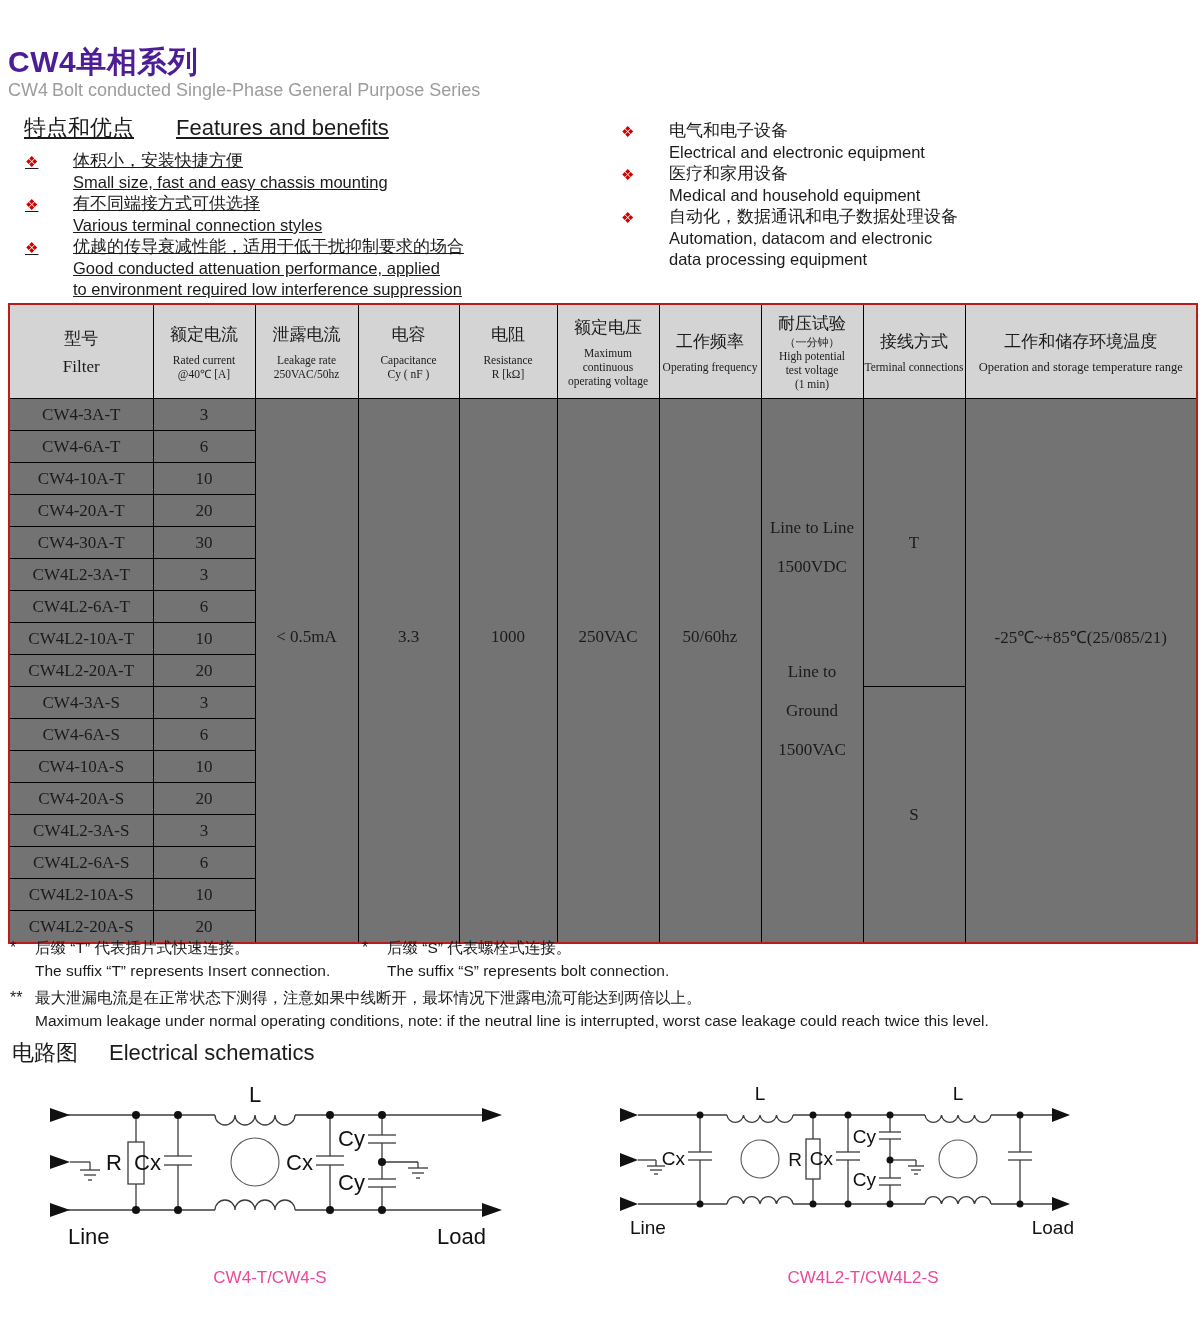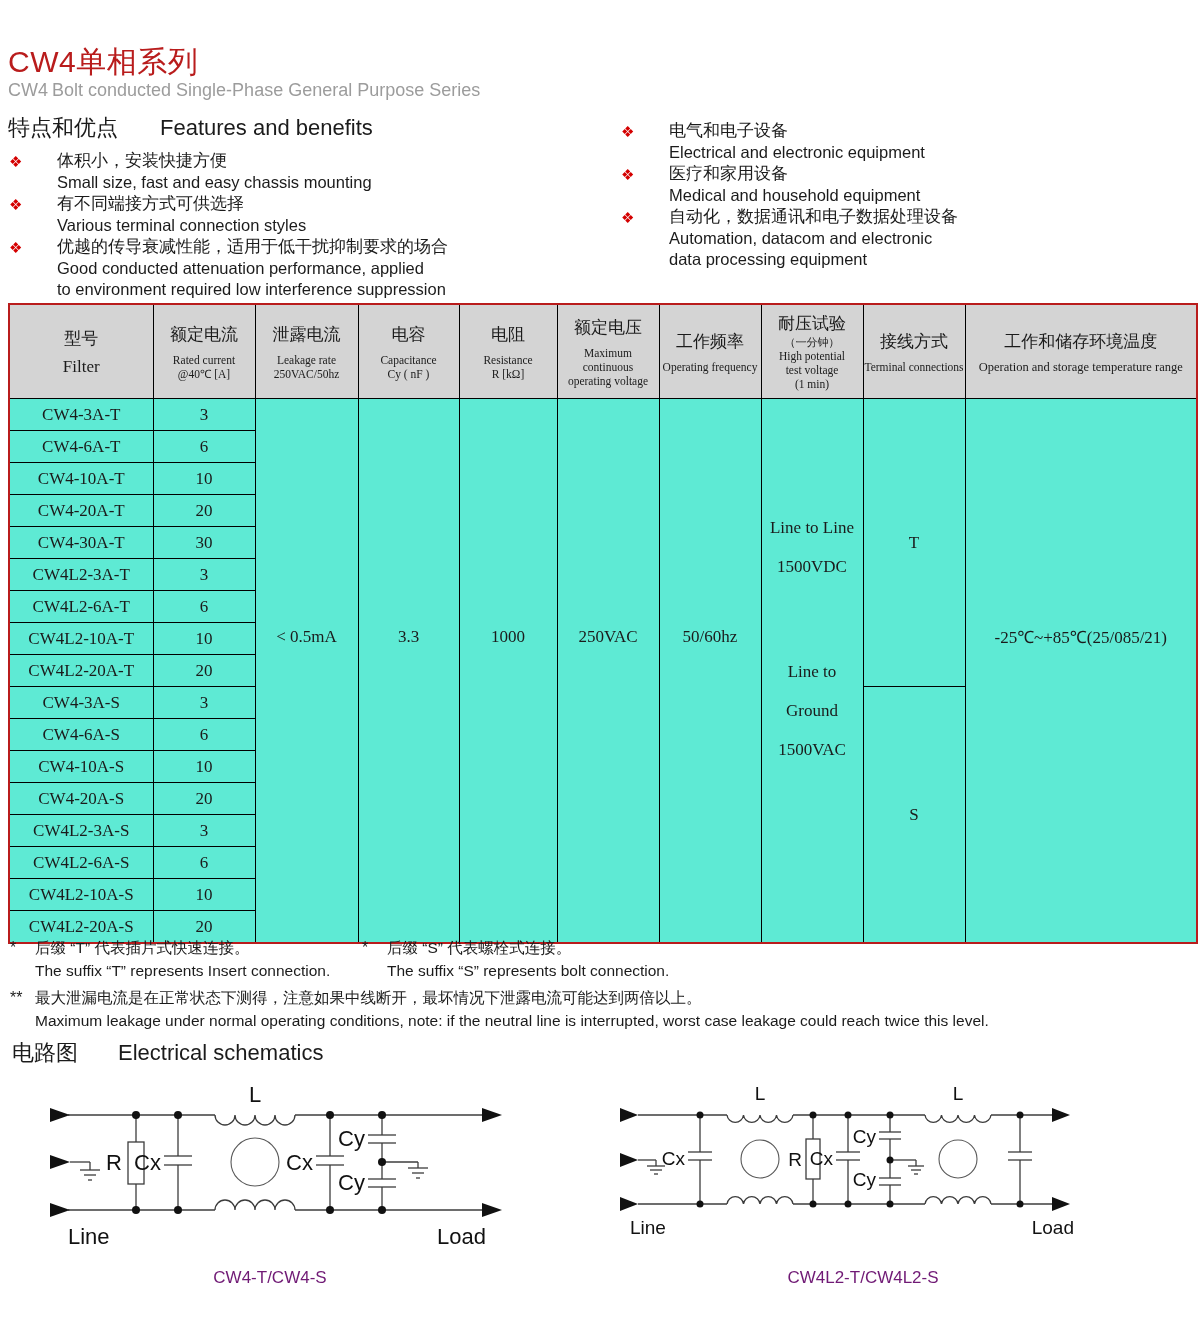--- a/index.html
+++ b/index.html
@@ -1,74 +1,74 @@
 <!DOCTYPE html>
 <html><head>
 <meta charset="utf-8">
 <style>
   html,body{margin:0;padding:0;background:#fff;}
   .page{position:relative;width:1200px;height:1330px;background:#fff;overflow:hidden;
         font-family:"Liberation Sans", sans-serif;color:#1b1b1b;}
 
   
-  .title{position:absolute;left:8px;top:42px;font-size:30px;font-weight:normal;color:#b91c1c;letter-spacing:0.5px;}
+  .title{position:absolute;left:8px;top:42px;font-size:30px;font-weight:bold;color:#4c1d95;letter-spacing:0.5px;}
   .subtitle{position:absolute;left:8px;top:80px;font-size:18px;color:#9c9c9c;}
   .subtitle .pfx{margin-right:4px;}
 
   
   .sec{position:absolute;top:113px;}
-  .sec.features{left:8px;width:590px;}
+  .sec.features{left:24px;width:590px;text-decoration:underline;}
   .sec.apps{left:620px;width:575px;}
   .sec-head{font-size:22px;color:#1b1b1b;display:flex;gap:42px;align-items:baseline;}
   .blist{margin-top:7px;}
   .bitem{display:grid;grid-template-columns:49px 1fr;}
   .bmark{color:#d40000;font-size:15px;line-height:23px;padding-left:1px;}
   .btxt .zh{font-size:17px;line-height:22px;}
   .btxt .en{font-size:16.5px;line-height:21px;white-space:pre-line;}
 
   
   table.spec{position:absolute;left:8px;top:303px;width:1188px;border-collapse:collapse;
              table-layout:fixed;border:2px solid #b91c1c;font-family:Liberation Serif, serif;}
   table.spec th,table.spec td{border:1px solid #000;padding:0;text-align:center;vertical-align:middle;}
   table.spec thead th{background:#d4d4d4;height:93px;font-weight:normal;}
   .h-zh{font-size:17px;margin-bottom:7px;}
   .h-sub{font-size:11px;line-height:13px;}
   .h-en{font-size:11.5px;line-height:14px;}
   .h-en-lg{font-size:17px;}
-  table.spec tbody td{height:31px;font-size:17px;background:#5eead4;}
+  table.spec tbody td{height:31px;font-size:17px;background:#737373;}
   .shift-up{display:inline-block;transform:translateY(-34px);}
   .hipot-block{transform:translateY(-32px);font-size:17px;line-height:39px;}
   .hipot-block .gap{margin-top:66px;}
   .term-cell{font-size:17px;}
 
   
   .fnrow{position:absolute;left:10px;top:936px;width:1182px;display:flex;}
   .fn{display:grid;grid-template-columns:25px 1fr;}
   .fn.t{width:352px;}
   .fn.s{flex:1;}
   .fn-mark{font-size:16px;line-height:23px;}
   .fn .zh{font-size:15.5px;line-height:23px;}
   .fn .en{font-size:15.5px;line-height:23px;}
   .fn2{position:absolute;left:10px;top:986px;width:1182px;display:grid;grid-template-columns:25px 1fr;}
 
   
-  .schem-head{position:absolute;left:12px;top:1038px;font-size:22px;display:flex;gap:40px;align-items:baseline;}
+  .schem-head{position:absolute;left:12px;top:1038px;font-size:22px;display:flex;gap:31px;align-items:baseline;}
   .schem{position:absolute;top:1082px;}
   .schem.l{left:30px;}
   .schem.r{left:600px;}
   .schem svg{display:block;}
   .schem line,.schem path{stroke:#3c3c3c;stroke-width:1.3;fill:none;}
   .schem circle.core{stroke:#5a5a5a;stroke-width:1.1;fill:none;}
   .schem rect.res{stroke:#3c3c3c;stroke-width:1.3;fill:#fff;}
   .schem circle.dot{fill:#111;stroke:none;}
   .schem polygon.arr{fill:#111;stroke:none;}
   .schem text{fill:#111;stroke:none;font-family:"Liberation Sans", sans-serif;}
   .lab-lg{font-size:22px;}
   .lab-md{font-size:19px;}
-  .caption{position:absolute;top:1268px;width:240px;text-align:center;font-size:17px;color:#701a75;}
+  .caption{position:absolute;top:1268px;width:240px;text-align:center;font-size:17px;color:#ec4899;}
   .caption.l{left:150px;}
   .caption.r{left:743px;}
 </style>
 </head>
 <body>
 
 <div class="page">
 
   <div class="title">CW4单相系列</div>
   <div class="subtitle">

